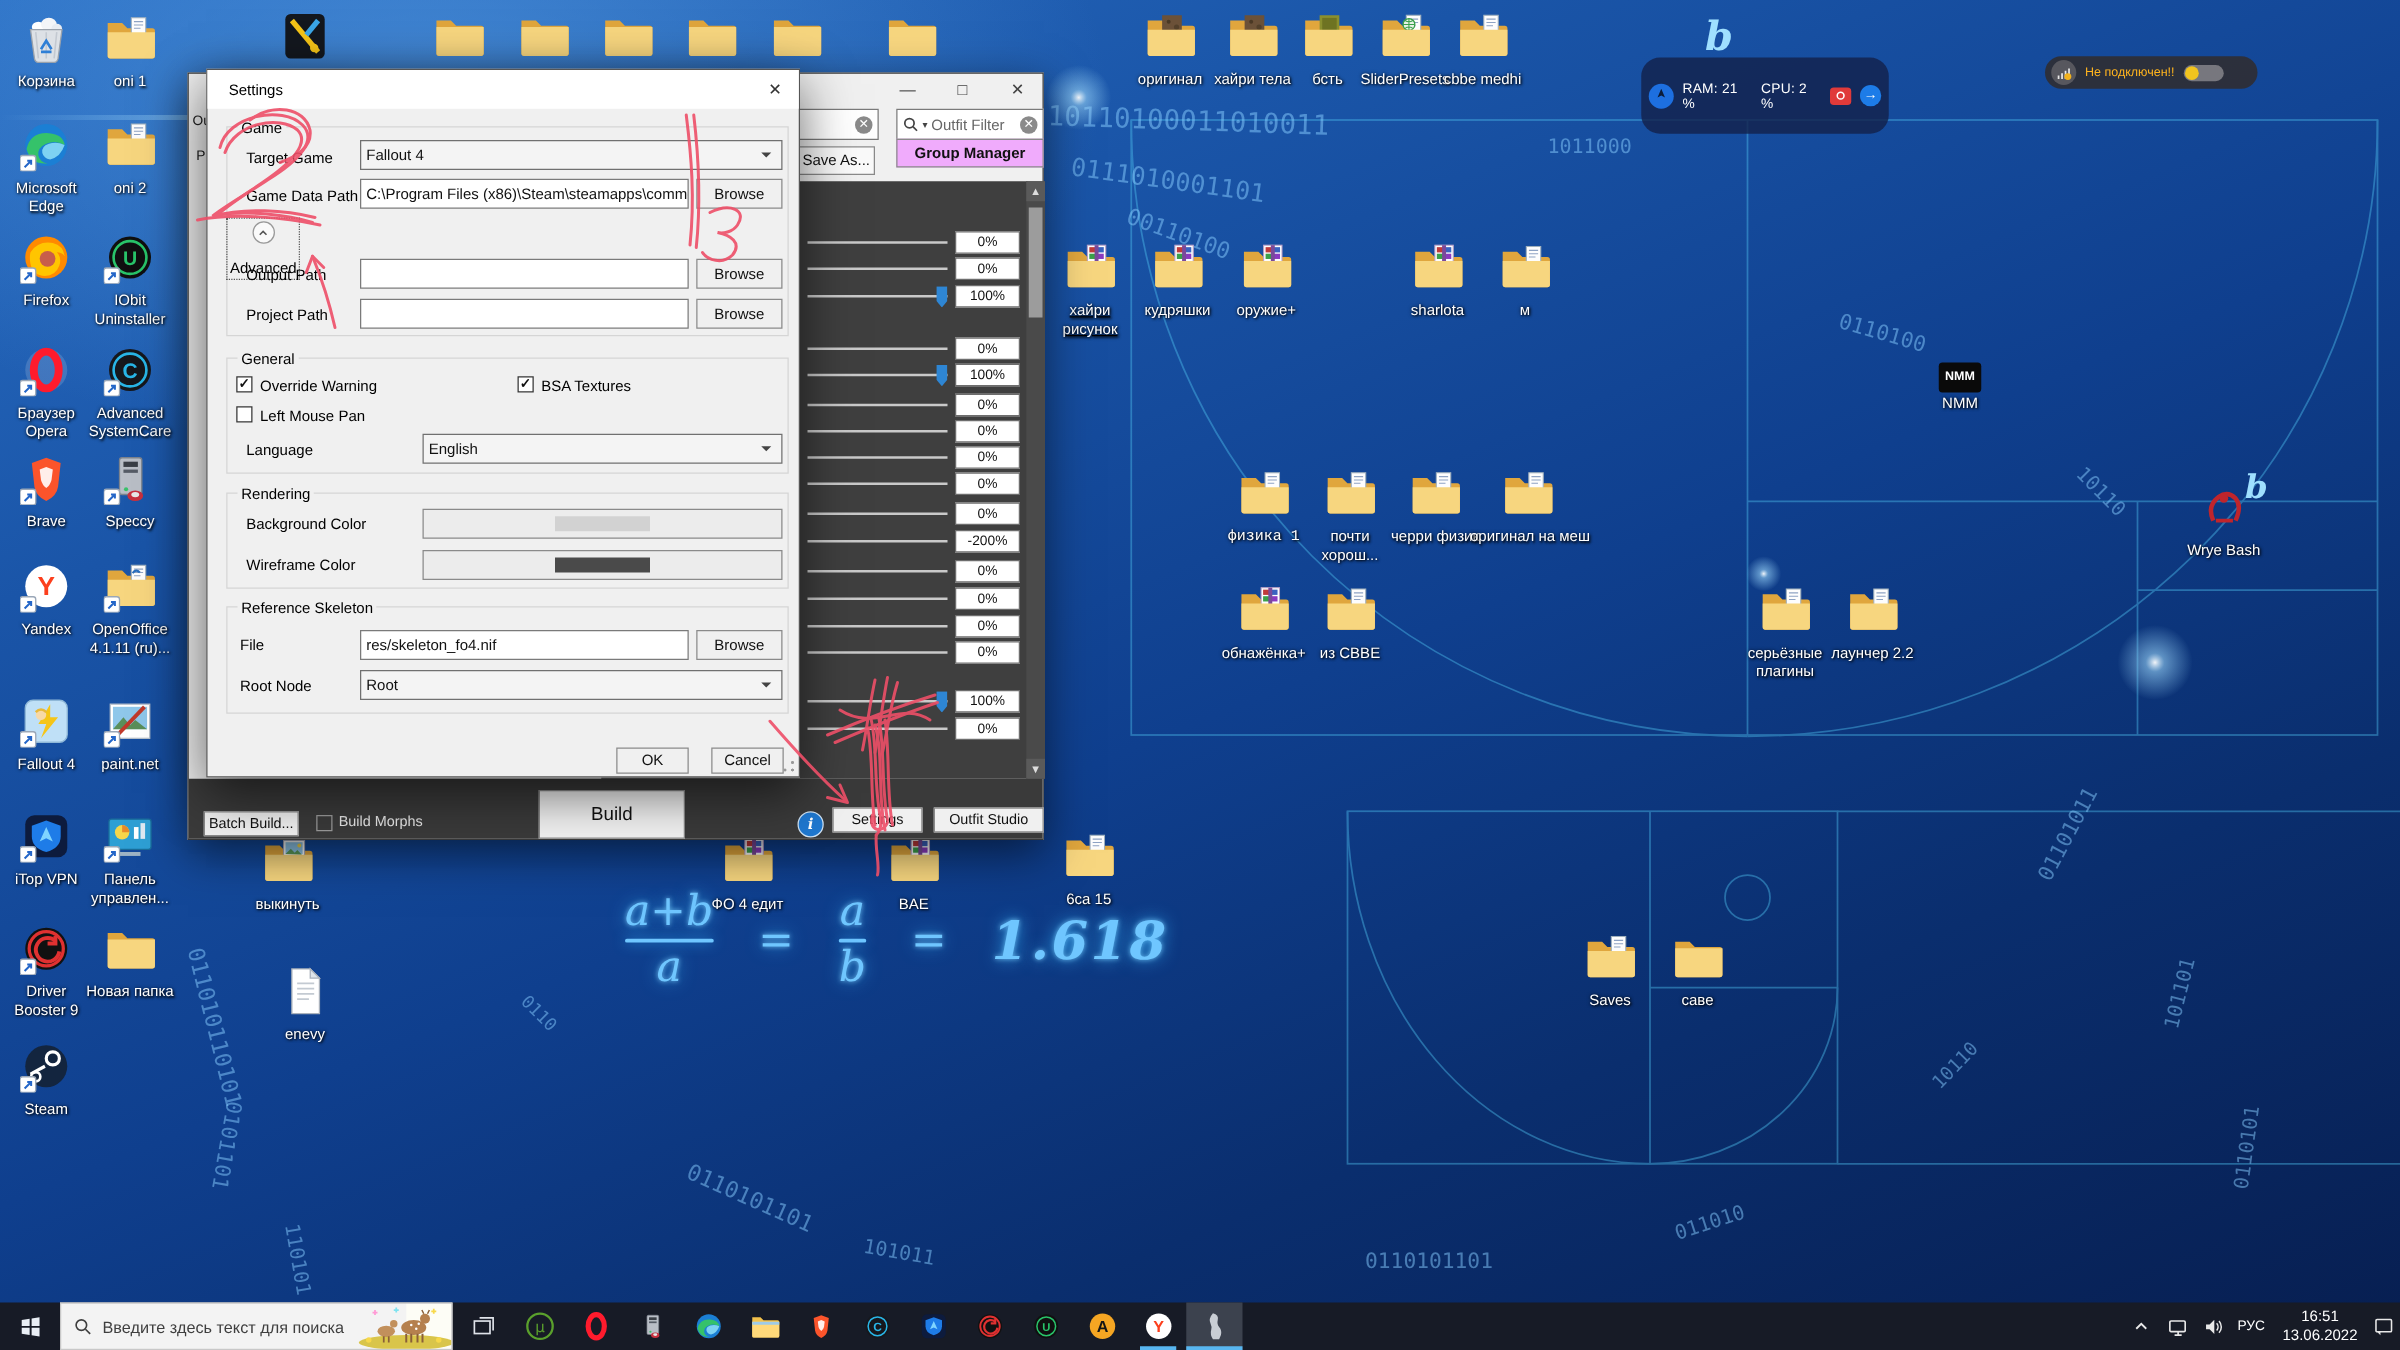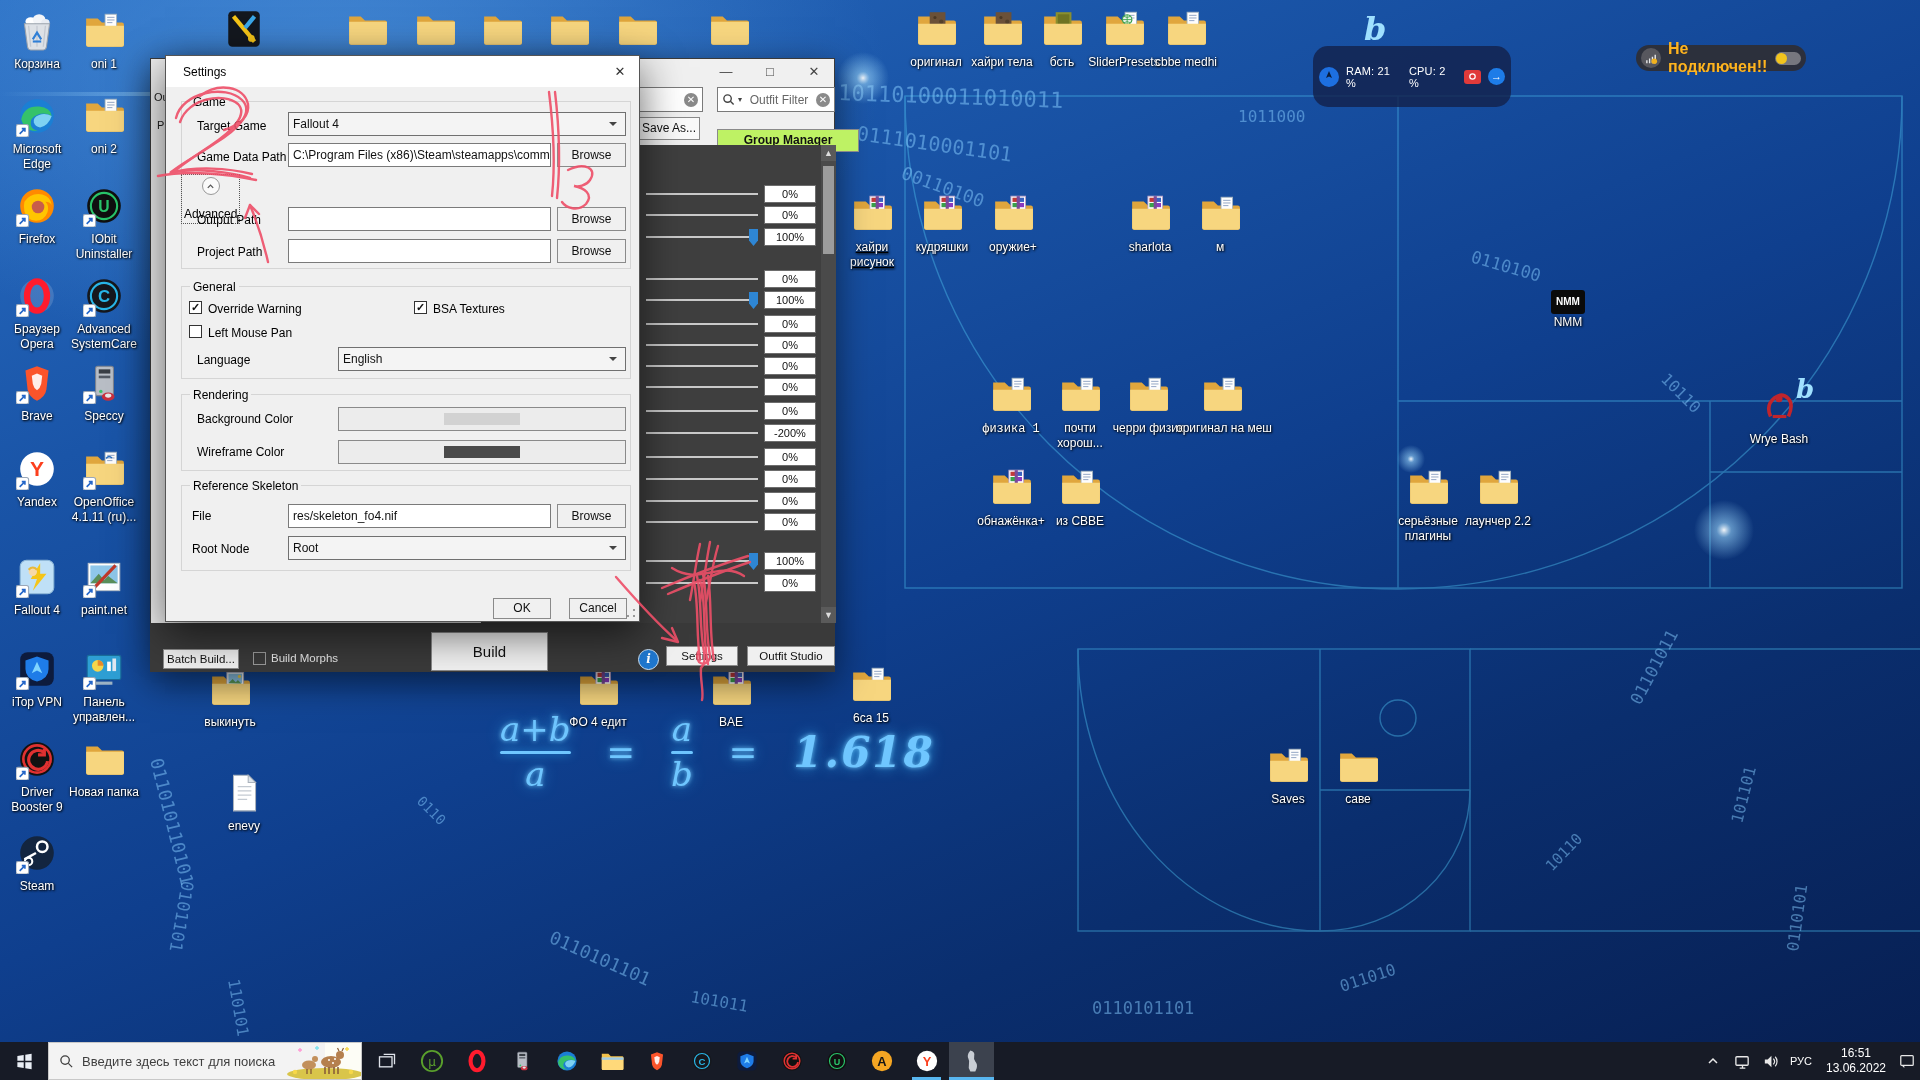--- a/index.html
+++ b/index.html
@@ -13,21 +13,21 @@
   
   .dicon{position:absolute;width:96px;margin-left:-48px;text-align:center;z-index:1;cursor:pointer;}
   .dicon .ic{display:inline-block;width:42px;height:42px;}
   .dicon .lbl{margin:1px auto 0;color:#fff;font-size:12px;line-height:1.22;
     text-shadow:1px 1px 2px rgba(0,0,0,.95),0 0 3px rgba(0,0,0,.7);}
   
   .pillwidget{position:absolute;display:flex;align-items:center;gap:7px;z-index:2;color:#fff;}
   #perf-widget{left:1313px;top:46px;width:186px;height:29px;background:#13204acc;border-radius:15px;padding:16px 6px;}
   #perf-widget .ptxt{font-size:11px;letter-spacing:.2px;}
   #vpn-widget{left:1636px;top:45px;width:160px;height:26px;background:#2e2e36ee;border-radius:13px;padding:0 5px;}
-  #vpn-widget .vtxt{font-size:16px;font-weight:bold;color:#ffb41e;}
+  #vpn-widget .vtxt{font-size:10px;font-weight:normal;color:#ffb41e;}
   .minicircle{width:20px;height:20px;border-radius:50%;flex:none;}
   
   #bs-window{position:absolute;left:150px;top:58px;width:685px;height:614px;z-index:2;
     background:#f0f0f0;border:1px solid #3a3a3a;box-shadow:0 10px 34px rgba(0,0,0,.55);box-sizing:border-box;}
   #bs-window .cap{position:absolute;color:#444;font-size:13px;line-height:13px;width:24px;text-align:center;cursor:pointer;}
   .bs-cut{position:absolute;font-size:11px;color:#222;}
   .bs-panel{position:absolute;left:330px;top:86px;width:341px;height:478px;background:#3f3f3f;}
   .bs-footer{position:absolute;left:0;top:564px;width:683px;height:48px;background:#3a3a3a;}
   .srow-track{position:absolute;height:2px;background:#c9c9c9;}
   .srow-thumb{position:absolute;width:9px;height:17px;background:#2e86d4;
@@ -576,25 +576,25 @@
       <span style="position:absolute;right:4px;top:5px;width:14px;height:14px;border-radius:50%;background:#8a8a8a;color:#fff;
         font-size:10px;line-height:14px;text-align:center;">✕</span>
     </div>
 
     <div class="tbx" style="left:566px;top:28px;width:118px;height:25px;display:flex;align-items:center;gap:3px;">
       <svg width="13" height="13" viewBox="0 0 14 14">
         <circle cx="6" cy="6" r="4" fill="none" stroke="#444" stroke-width="1.5"></circle>
           <path d="M9 9 l3.5 3.5" stroke="#444" stroke-width="1.5"></path>
       </svg>
       <span style="font-size:8px;color:#444;">▾</span>
-      <span style="color:#666;font-size:12px;flex:1;text-align:center;">Outfit Filter</span>
+      <span style="color:#666;font-size:12px;flex:1;">Outfit Filter</span>
       <span style="width:14px;height:14px;border-radius:50%;background:#8a8a8a;color:#fff;font-size:10px;line-height:14px;text-align:center;flex:none;">✕</span>
     </div>
     <div class="btn" style="left:487px;top:58px;width:62px;height:23px;font-size:12px;line-height:21px;background:#fafafa;">Save As...</div>
-    <div class="btn" style="left:566px;top:70px;width:142px;height:23px;font-size:12px;line-height:21px;background:#bef264;font-weight:bold;">Group Manager</div>
+    <div class="btn" style="left:566px;top:52px;width:118px;height:23px;font-size:12px;line-height:21px;background:#f0abfc;font-weight:bold;">Group Manager</div>
 
     <div class="bs-panel" id="slider-panel">
         <div>
           <div class="srow-track" style="left:165px;top:48px;width:112px;"></div>
           <div class="srow-box" style="left:283px;top:40px;">0%</div>
         </div>
         <div>
           <div class="srow-track" style="left:165px;top:69px;width:112px;"></div>
           <div class="srow-box" style="left:283px;top:61px;">0%</div>
         </div>

